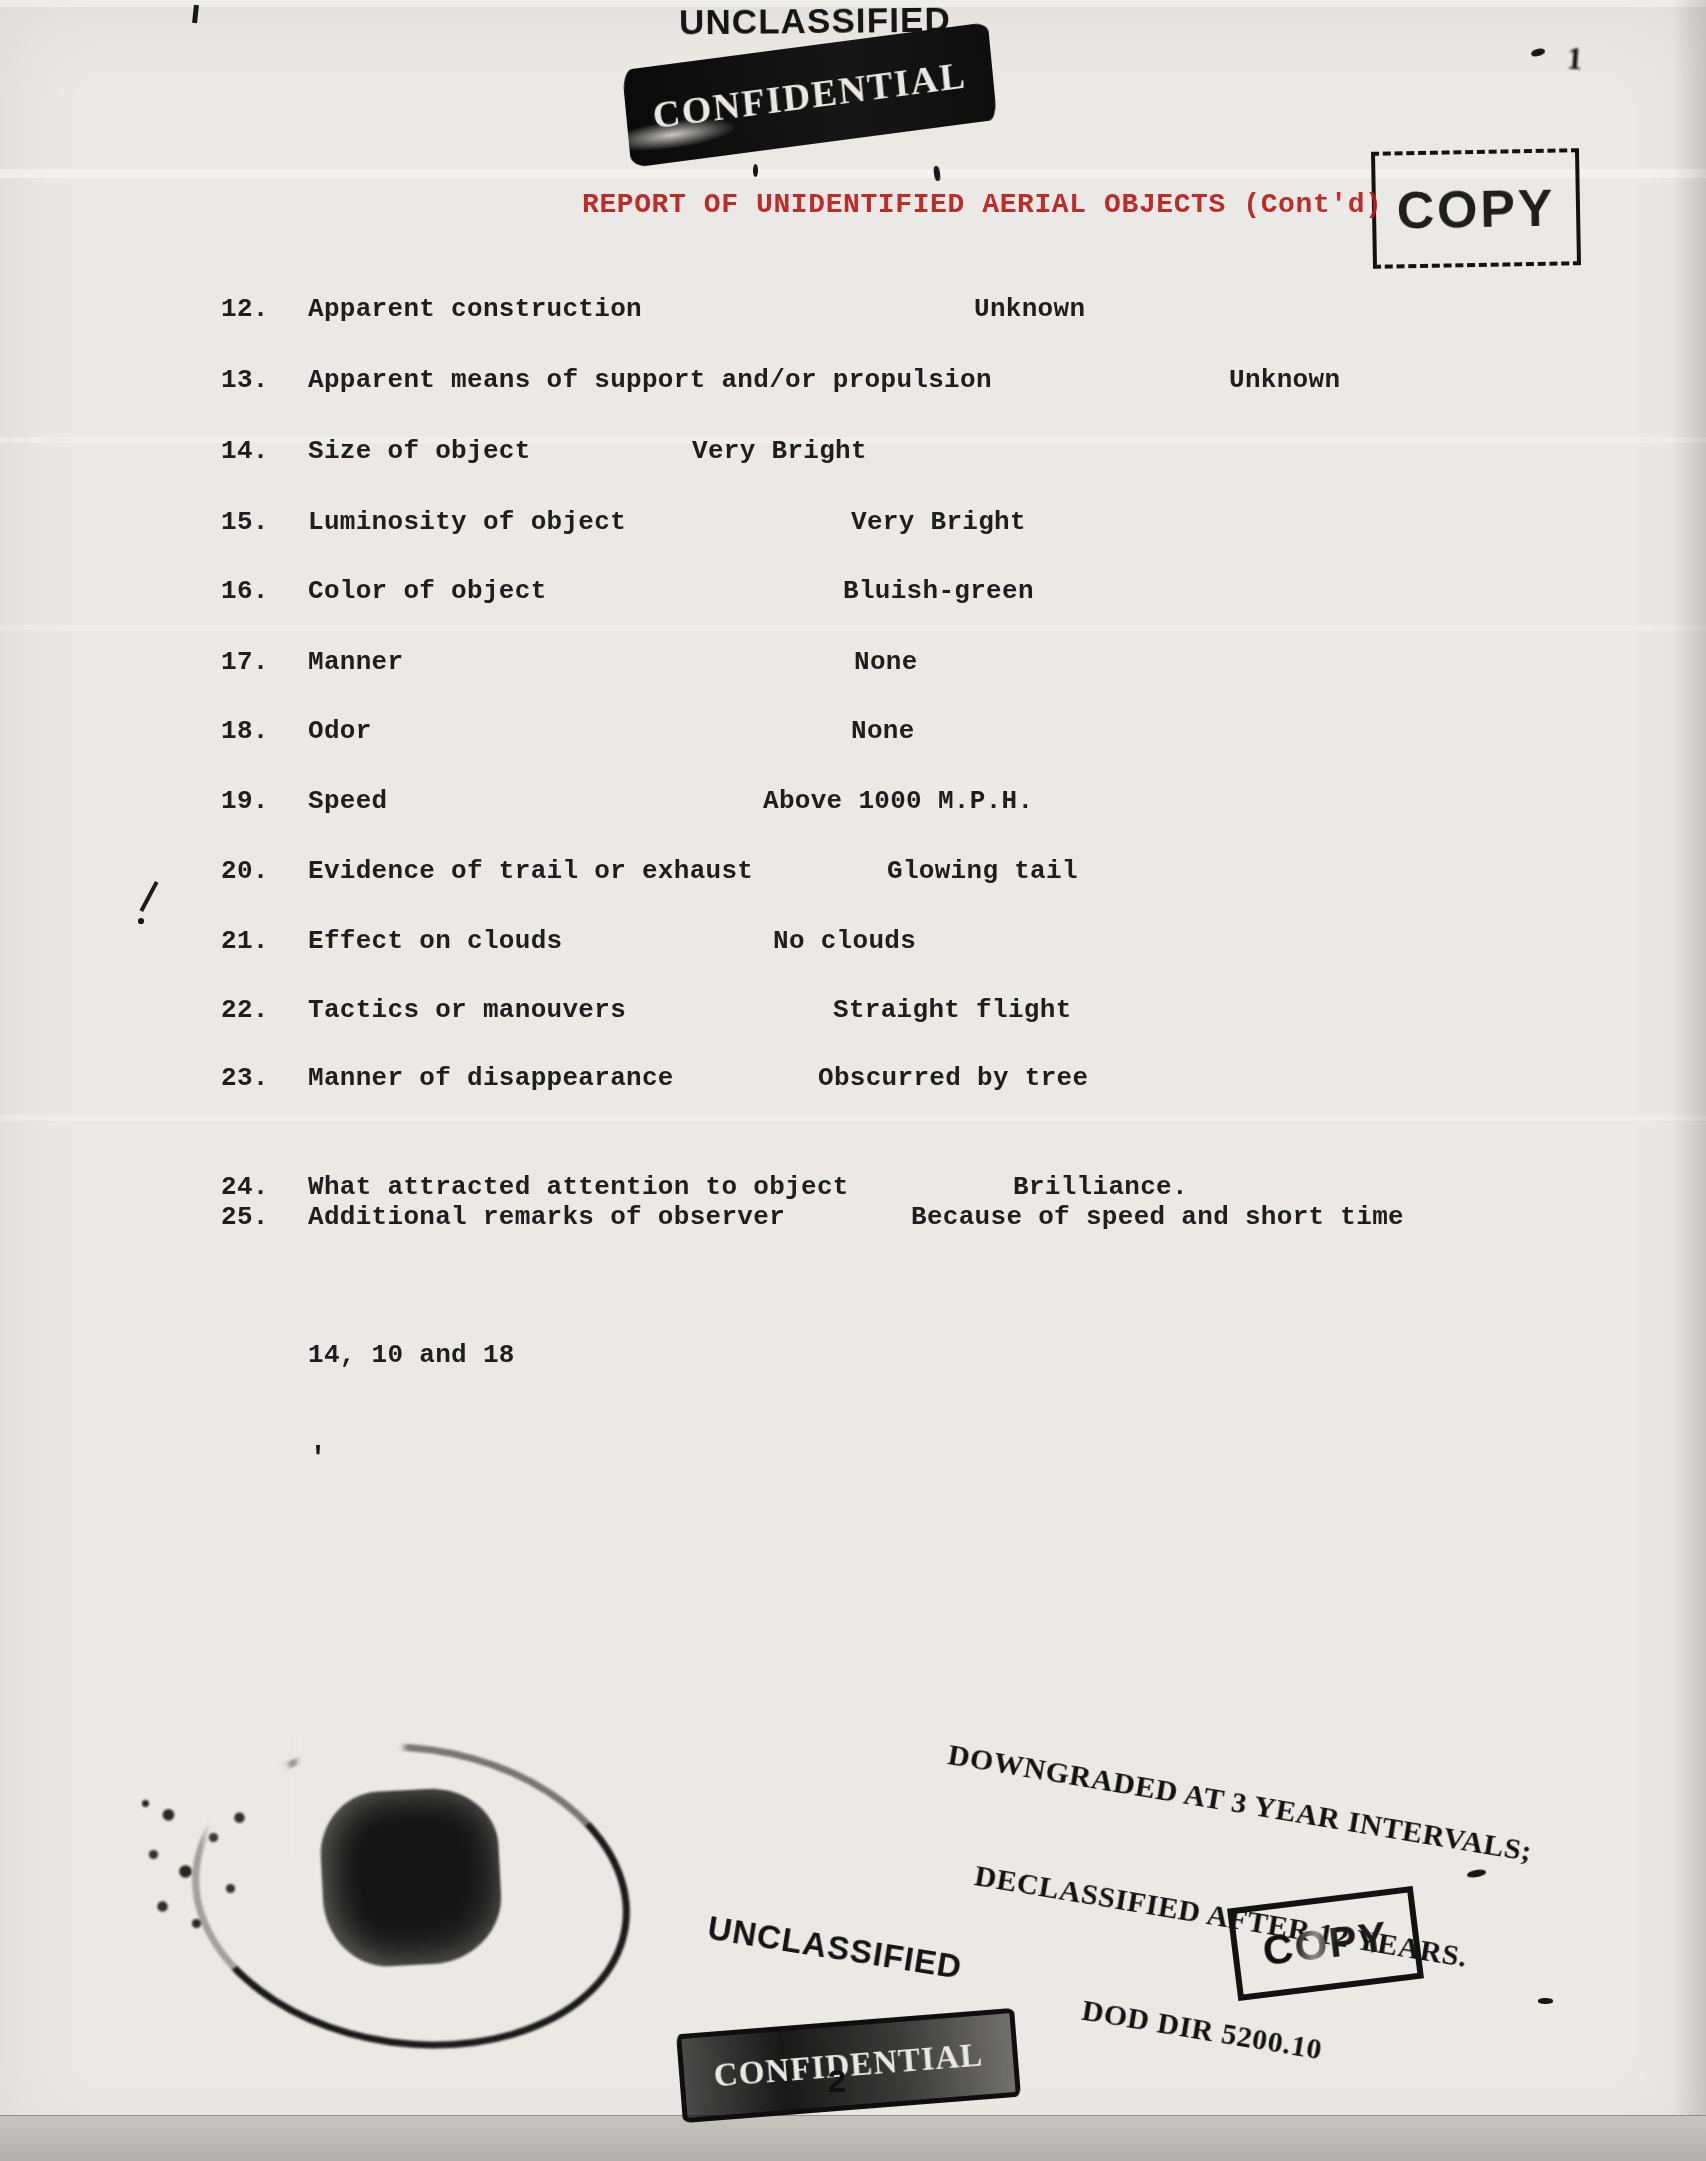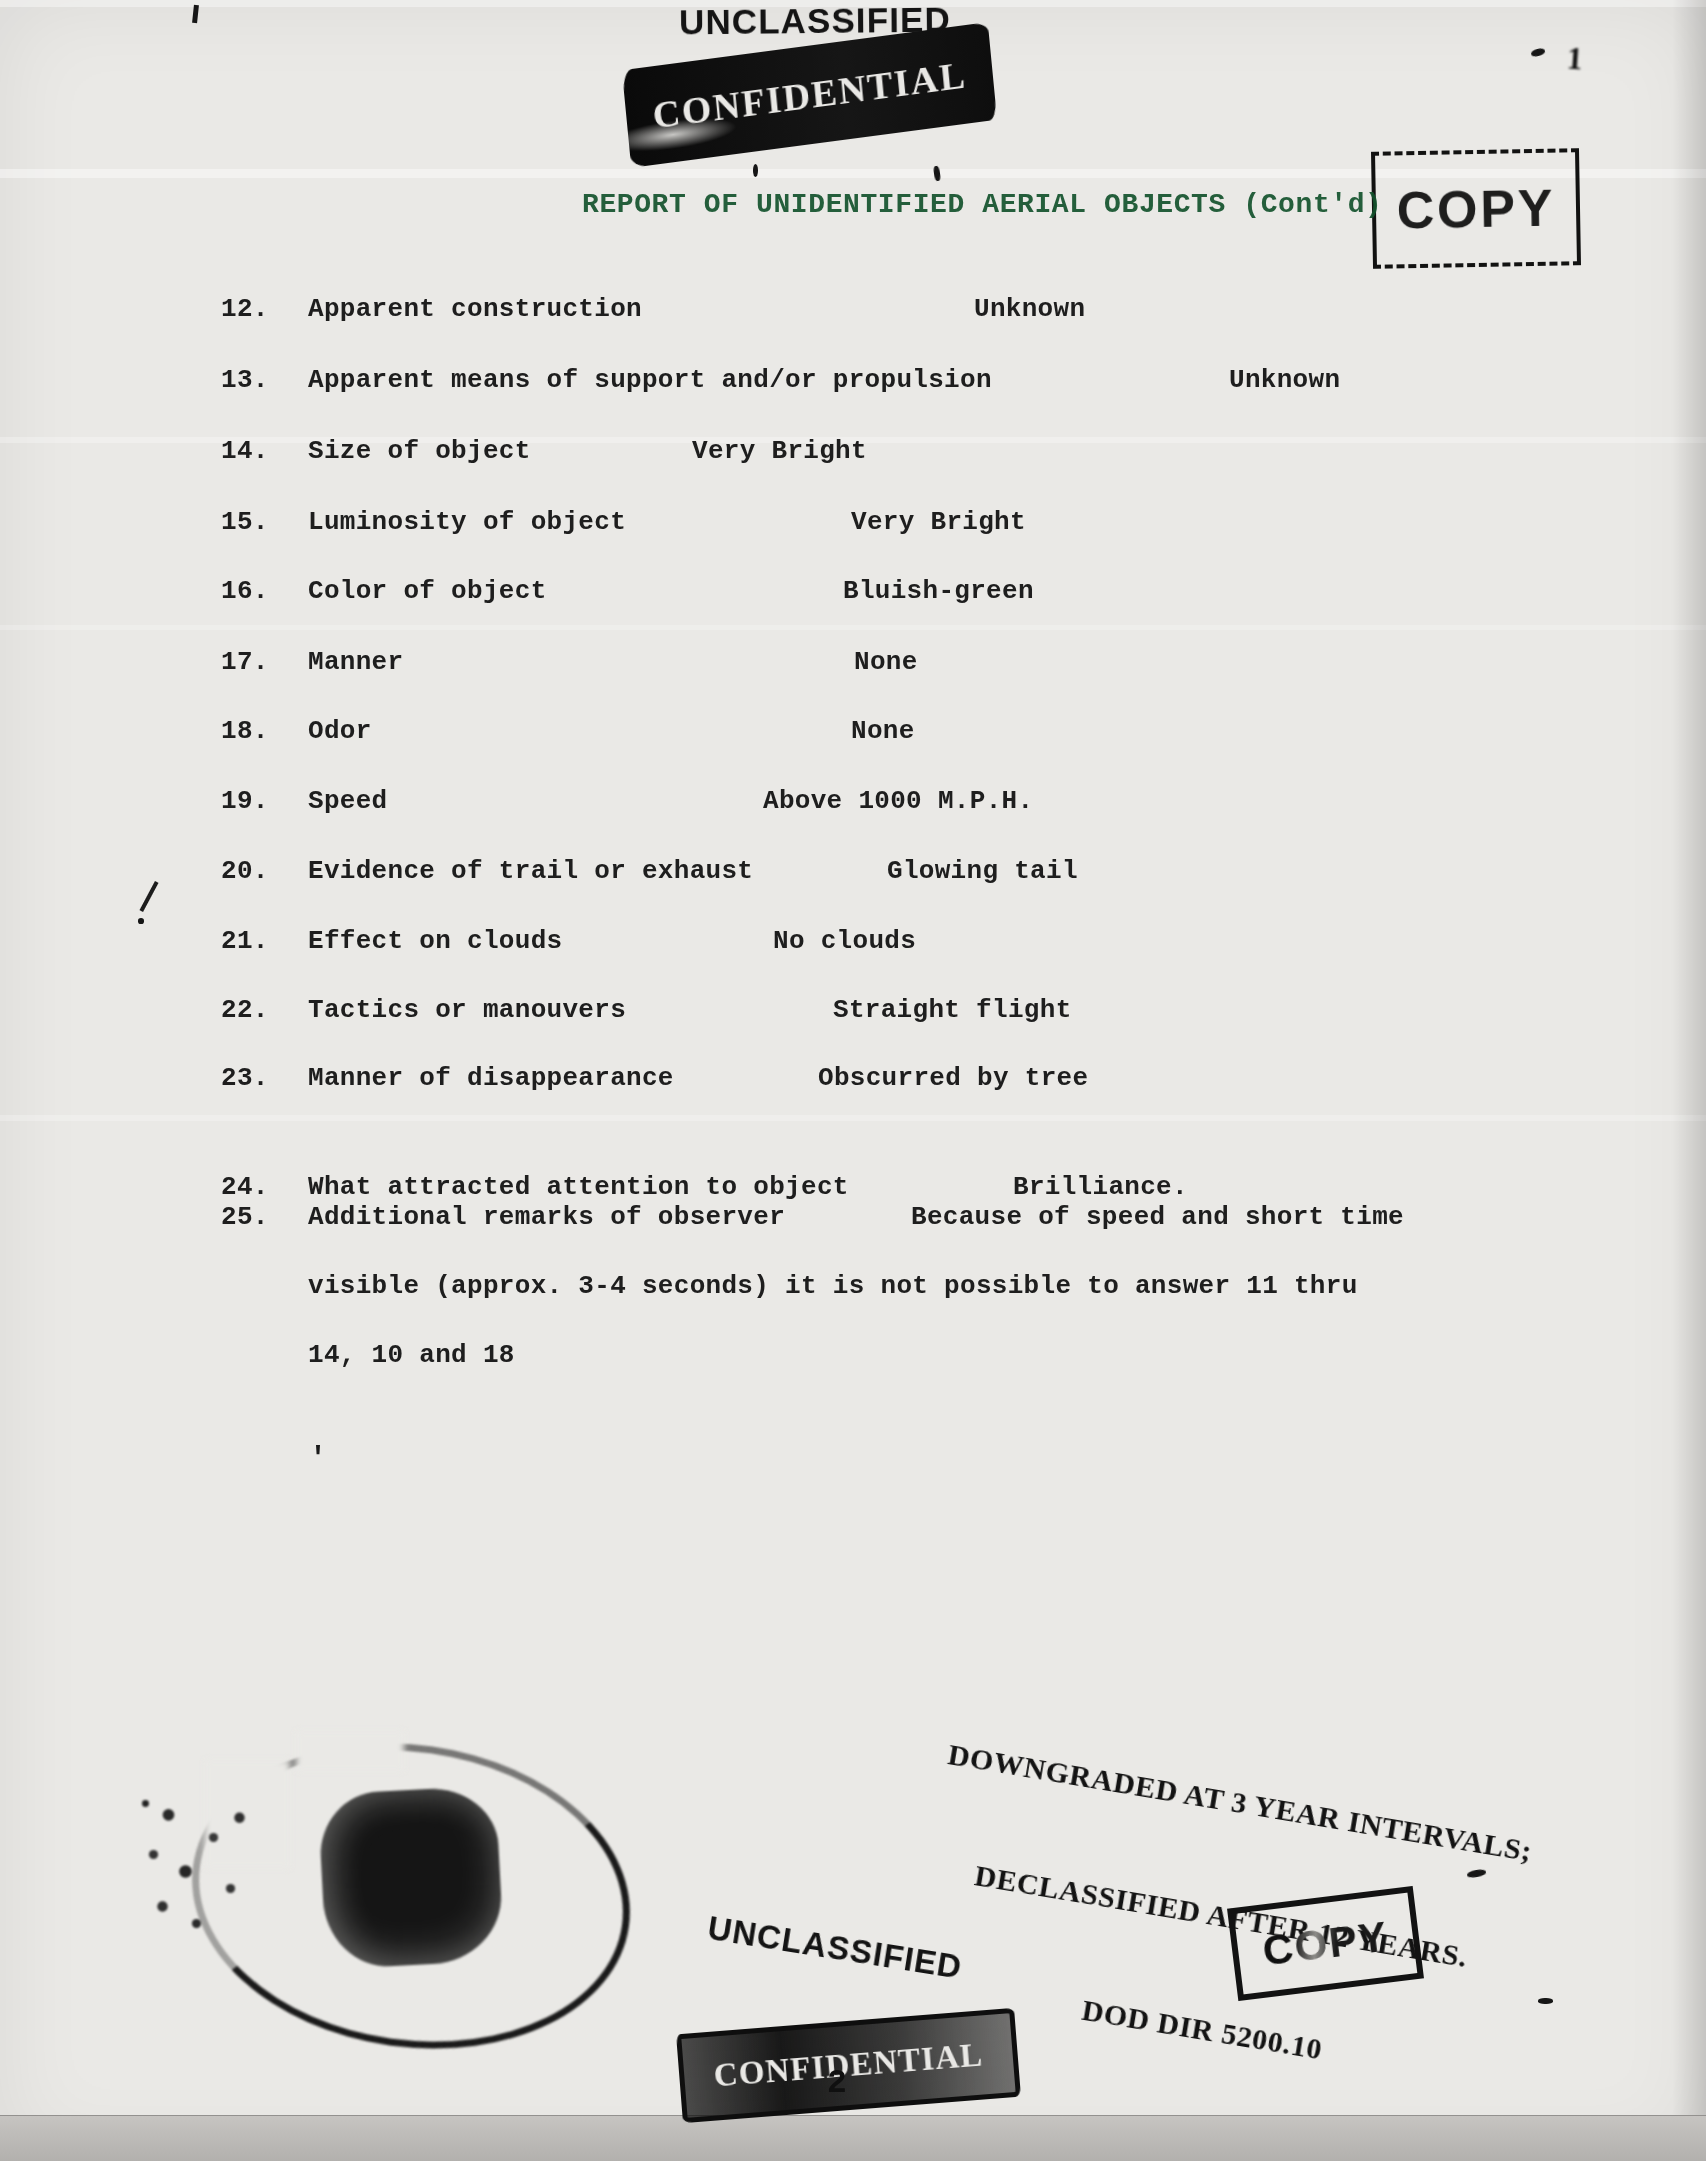--- a/index.html
+++ b/index.html
@@ -18,21 +18,21 @@
     background:linear-gradient(180deg,#c6c4c1 0%,#b2b0ad 100%);
     border-top:1.1px solid rgba(90,90,88,0.35);}
   .typew{
     font-family:"Liberation Mono", monospace;font-weight:700;
     font-size:26px;color:#1e1e1e;letter-spacing:0.3px;
     filter:blur(0.4px);white-space:pre;
   }
   .title{
     position:absolute;left:582px;top:189px;
     font-family:"Liberation Mono", monospace;font-weight:700;
-    font-size:28px;color:#14532d;letter-spacing:0.6px;
+    font-size:28px;color:#b91c1c;letter-spacing:0.6px;
     filter:blur(0.6px);opacity:0.92;white-space:pre;
   }
   .row{position:absolute;left:0;width:100%;height:40px;}
   .row .num{position:absolute;left:221px;}
   .row .label{position:absolute;left:308px;}
   .row .value{position:absolute;}
   .cont-line{position:absolute;left:308px;}
   .stamp-sans{
     font-family:"Liberation Sans", sans-serif;font-weight:700;
     color:#141414;white-space:pre;
@@ -237,23 +237,20 @@
   <div class="row" style="top:1132px;margin-top:40px;">
     <span class="typew num">24.</span>
     <span class="typew label">What attracted attention to object</span>
     <span class="typew value" style="left:1013px;">Brilliance.</span>
   </div>
   <div class="row" style="top:1202px;">
     <span class="typew num">25.</span>
     <span class="typew label">Additional remarks of observer</span>
     <span class="typew value" style="left:911px;">Because of speed and short time</span>
   </div>
-  <div class="row" style="top:1271px;">
-    <span class="typew cont-line">visible (approx. 3-4 seconds) it is not possible to answer 11 thru</span>
-  </div>
   <div class="row" style="top:1340px;">
     <span class="typew cont-line">14, 10 and 18</span>
   </div>
 
   <span class="apostrophe">'</span>
 
   <div class="downgraded">
     <div>DOWNGRADED AT 3 YEAR INTERVALS;</div>
     <div>DECLASSIFIED AFTER 12 YEARS.</div>
     <div>DOD DIR 5200.10</div>

